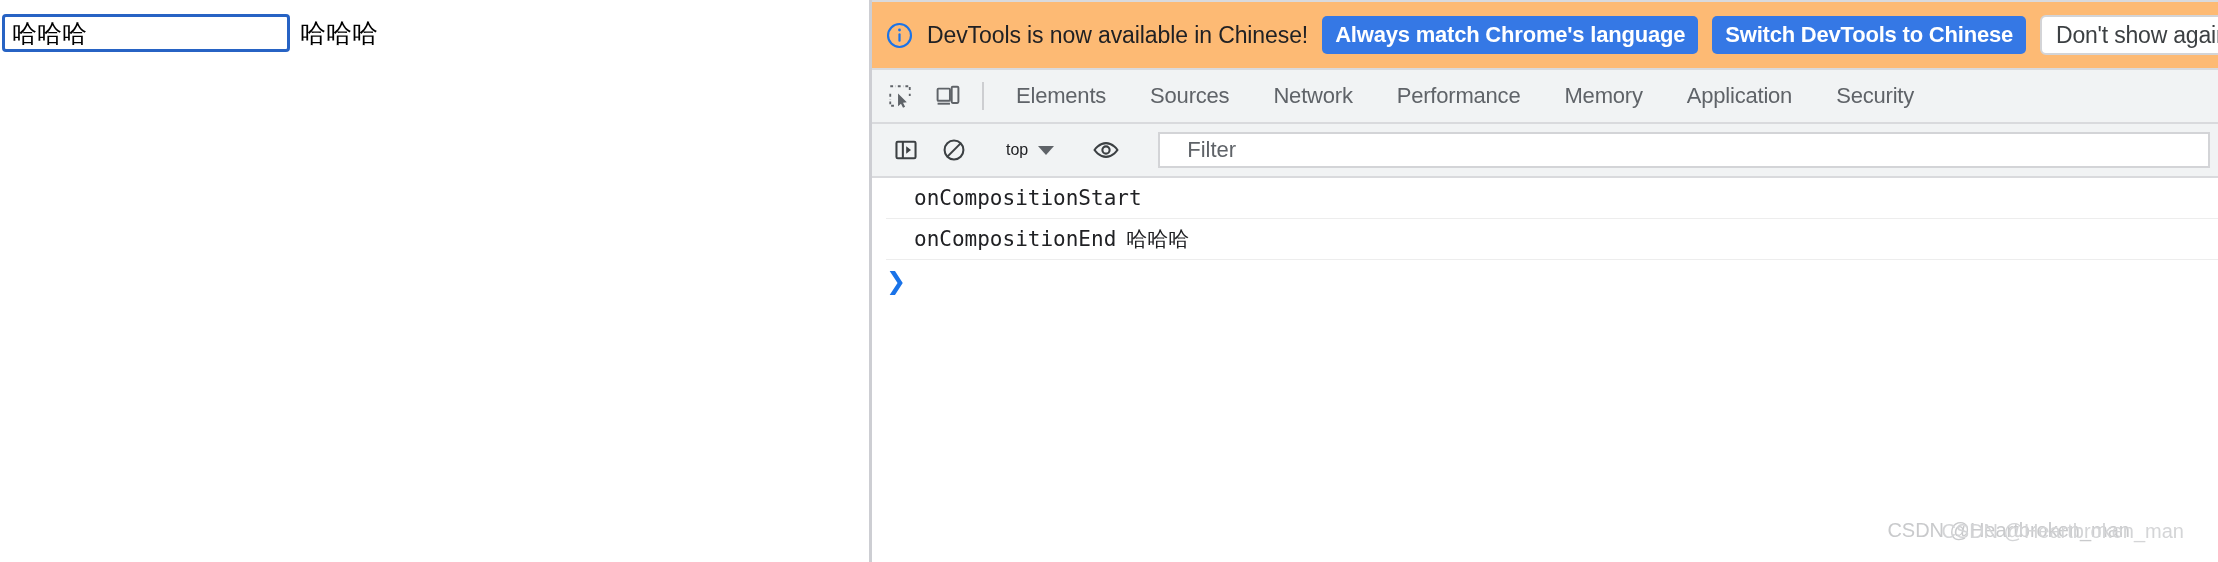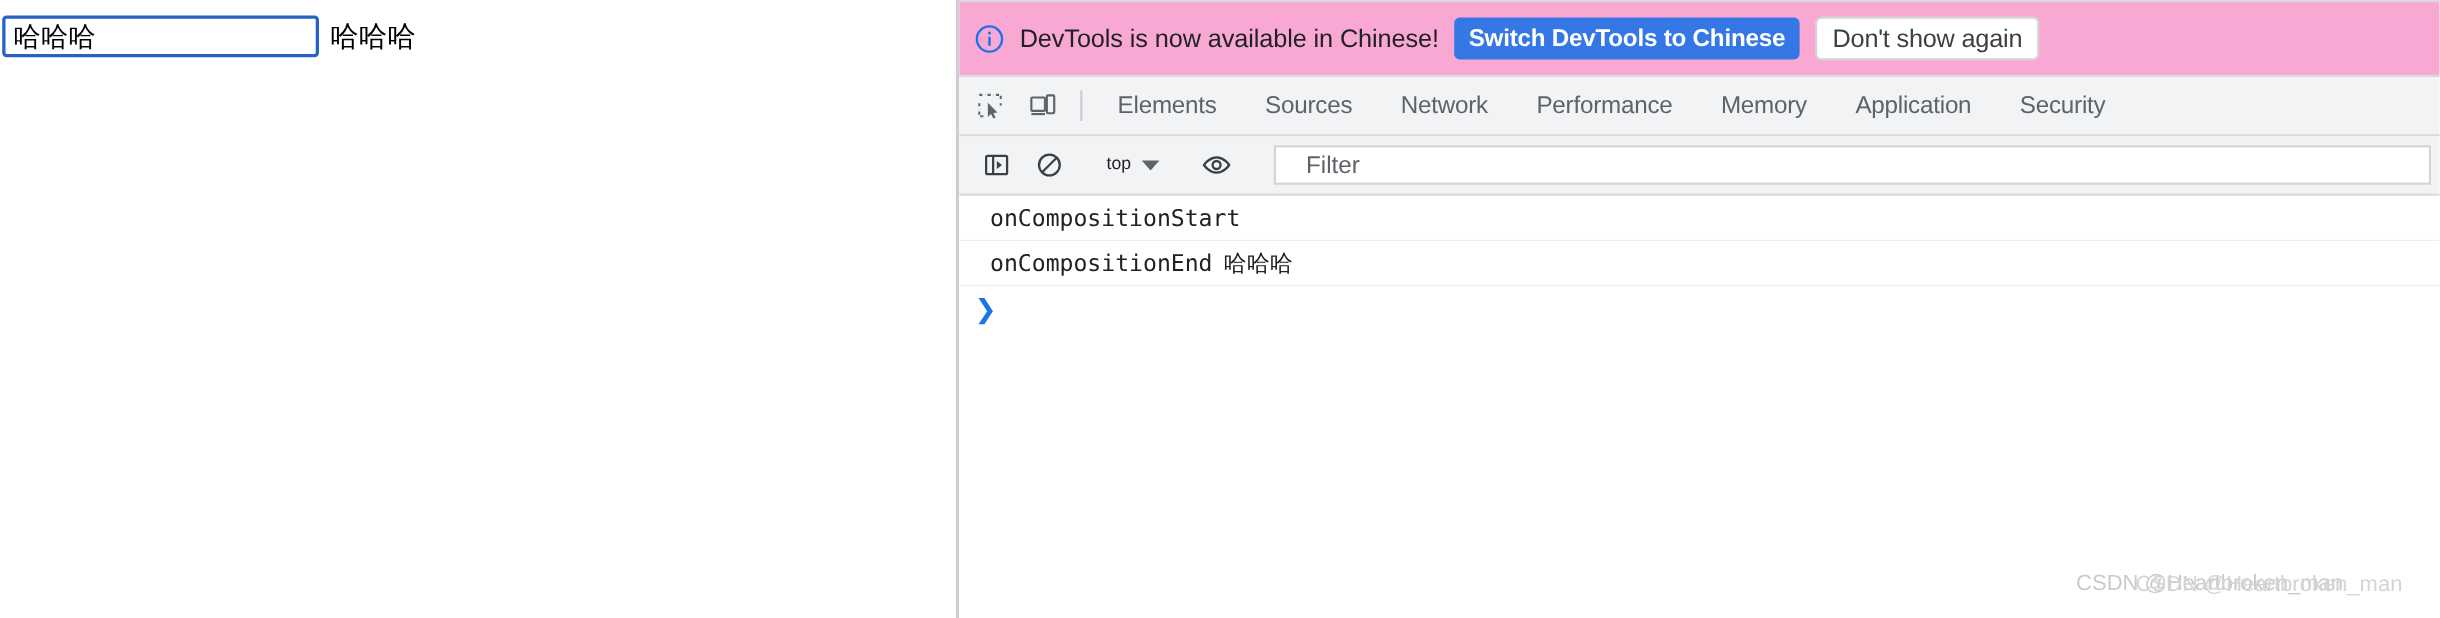--- a/index.html
+++ b/index.html
@@ -76,21 +76,21 @@
     height: 562px;
     background: #ffffff;
     overflow: hidden;
   }
 
   
   .notif-bar {
     position: relative;
     height: 70px;
     box-sizing: border-box;
-    background: #f9a8d4;
+    background: #fdba74;
     border-top: 2px solid #d9dadd;
     border-bottom: 2px solid #d9dadd;
     display: flex;
     align-items: center;
     padding-left: 14px;
     white-space: nowrap;
   }
   .info-icon {
     width: 27px;
     height: 27px;
@@ -239,20 +239,21 @@
     height: 41px;
     display: flex;
     align-items: center;
     box-sizing: border-box;
     border-bottom: 1px solid #ededed;
     padding-left: 28px;
     font-family: "DejaVu Sans Mono", monospace;
     font-size: 21px;
     color: #202124;
     white-space: nowrap;
+    margin-left: 14px;
   }
   .log-row .msg-cjk { font-family: "DejaVu Sans", sans-serif; }
   .prompt-row {
     position: relative;
     height: 42px;
     display: flex;
     align-items: center;
     padding-left: 14px;
   }
   .prompt-arrow {
@@ -295,20 +296,21 @@
 
   <div class="devtools">
 
     <div class="notif-bar">
       <svg class="info-icon" viewBox="0 0 24 24">
         <circle cx="12" cy="12" r="10.2" fill="none" stroke="#1a73e8" stroke-width="1.9"></circle>
         <circle cx="12" cy="7.1" r="1.25" fill="#1a73e8"></circle>
         <rect x="11" y="10" width="2" height="7.6" rx="1" fill="#1a73e8"></rect>
       </svg>
       <span class="notif-msg">DevTools is now available in Chinese!</span>
+      <button class="btn-primary">Always match Chrome's language</button>
       <button class="btn-primary">Switch DevTools to Chinese</button>
       <button class="btn-secondary">Don't show again</button>
     </div>
 
     <div class="tabbar">
       <div class="tool-btn">
         <svg width="26" height="26" viewBox="0 0 24 24">
           <path d="M3 3h5M10 3h5M17 3h4v4M3 10v5M21 10v2M3 17v4h4" fill="none" stroke="#5f6368" stroke-width="1.7" stroke-dasharray="2.6 2.2"></path>
           <path d="M10.2 9.6l8.1 8.1-3.5.5 1.9 3.8-1.9.9-1.9-3.8-2.7 2.4z" fill="#5f6368"></path>
         </svg>

